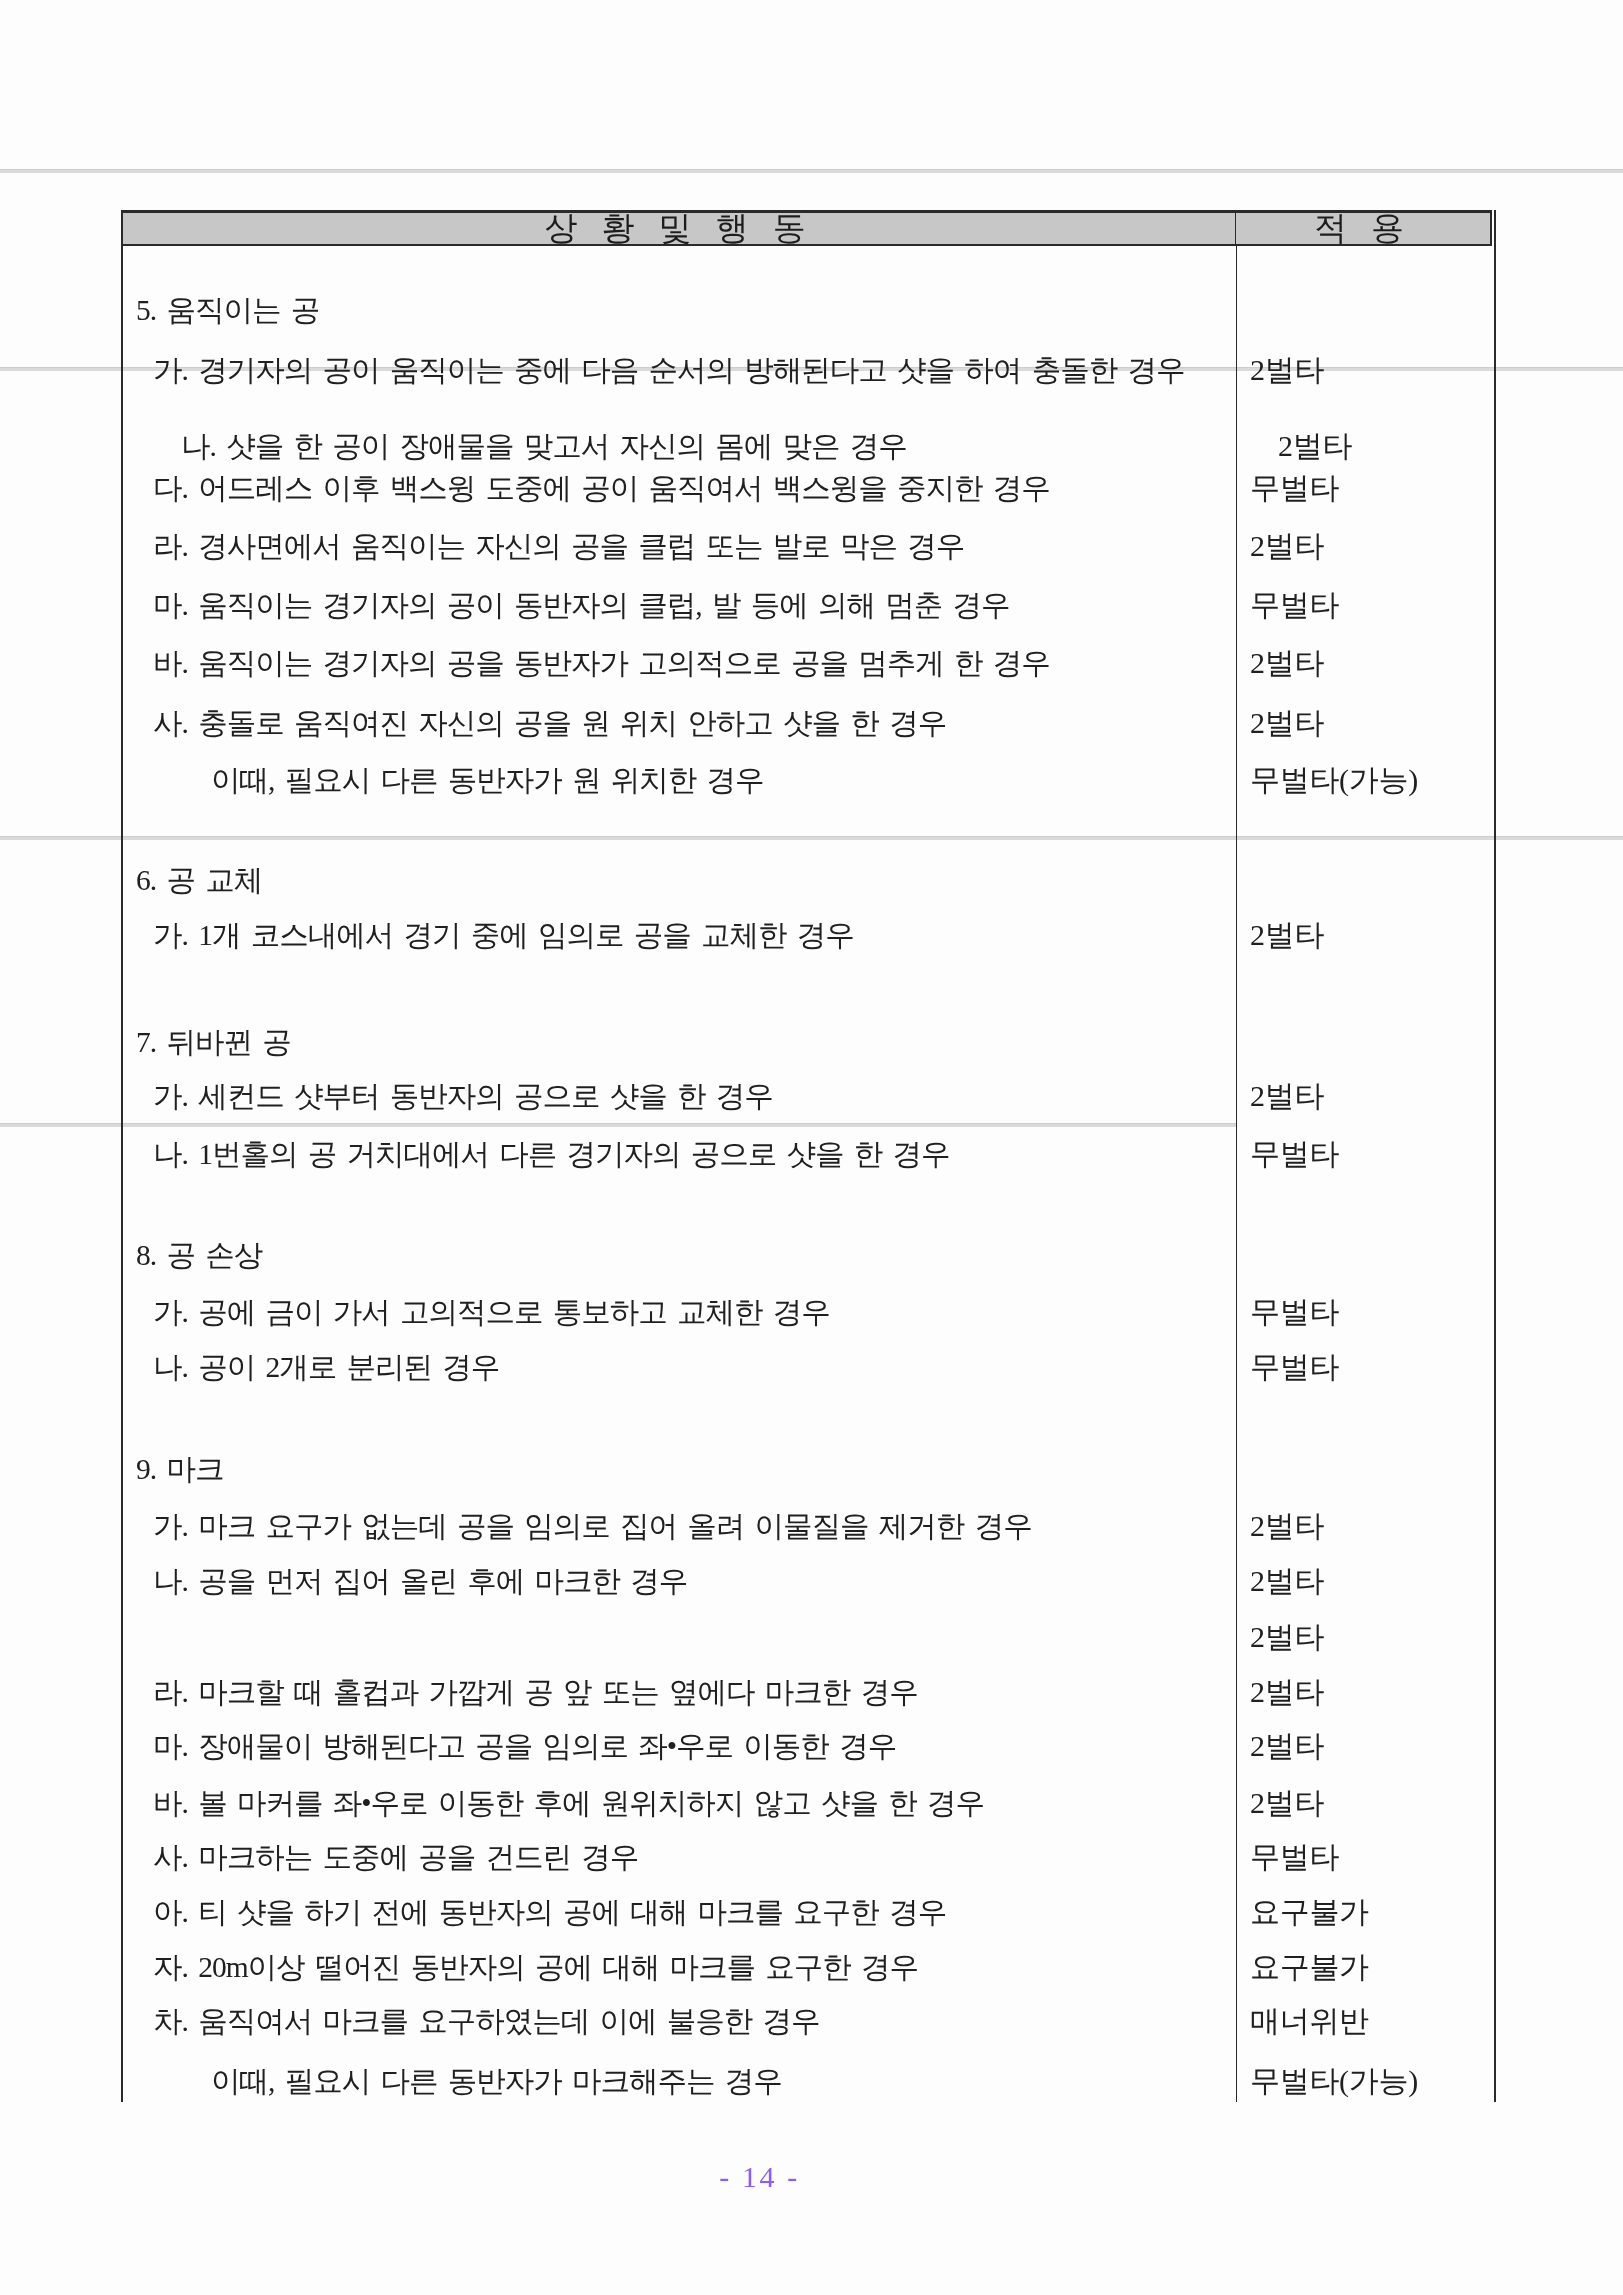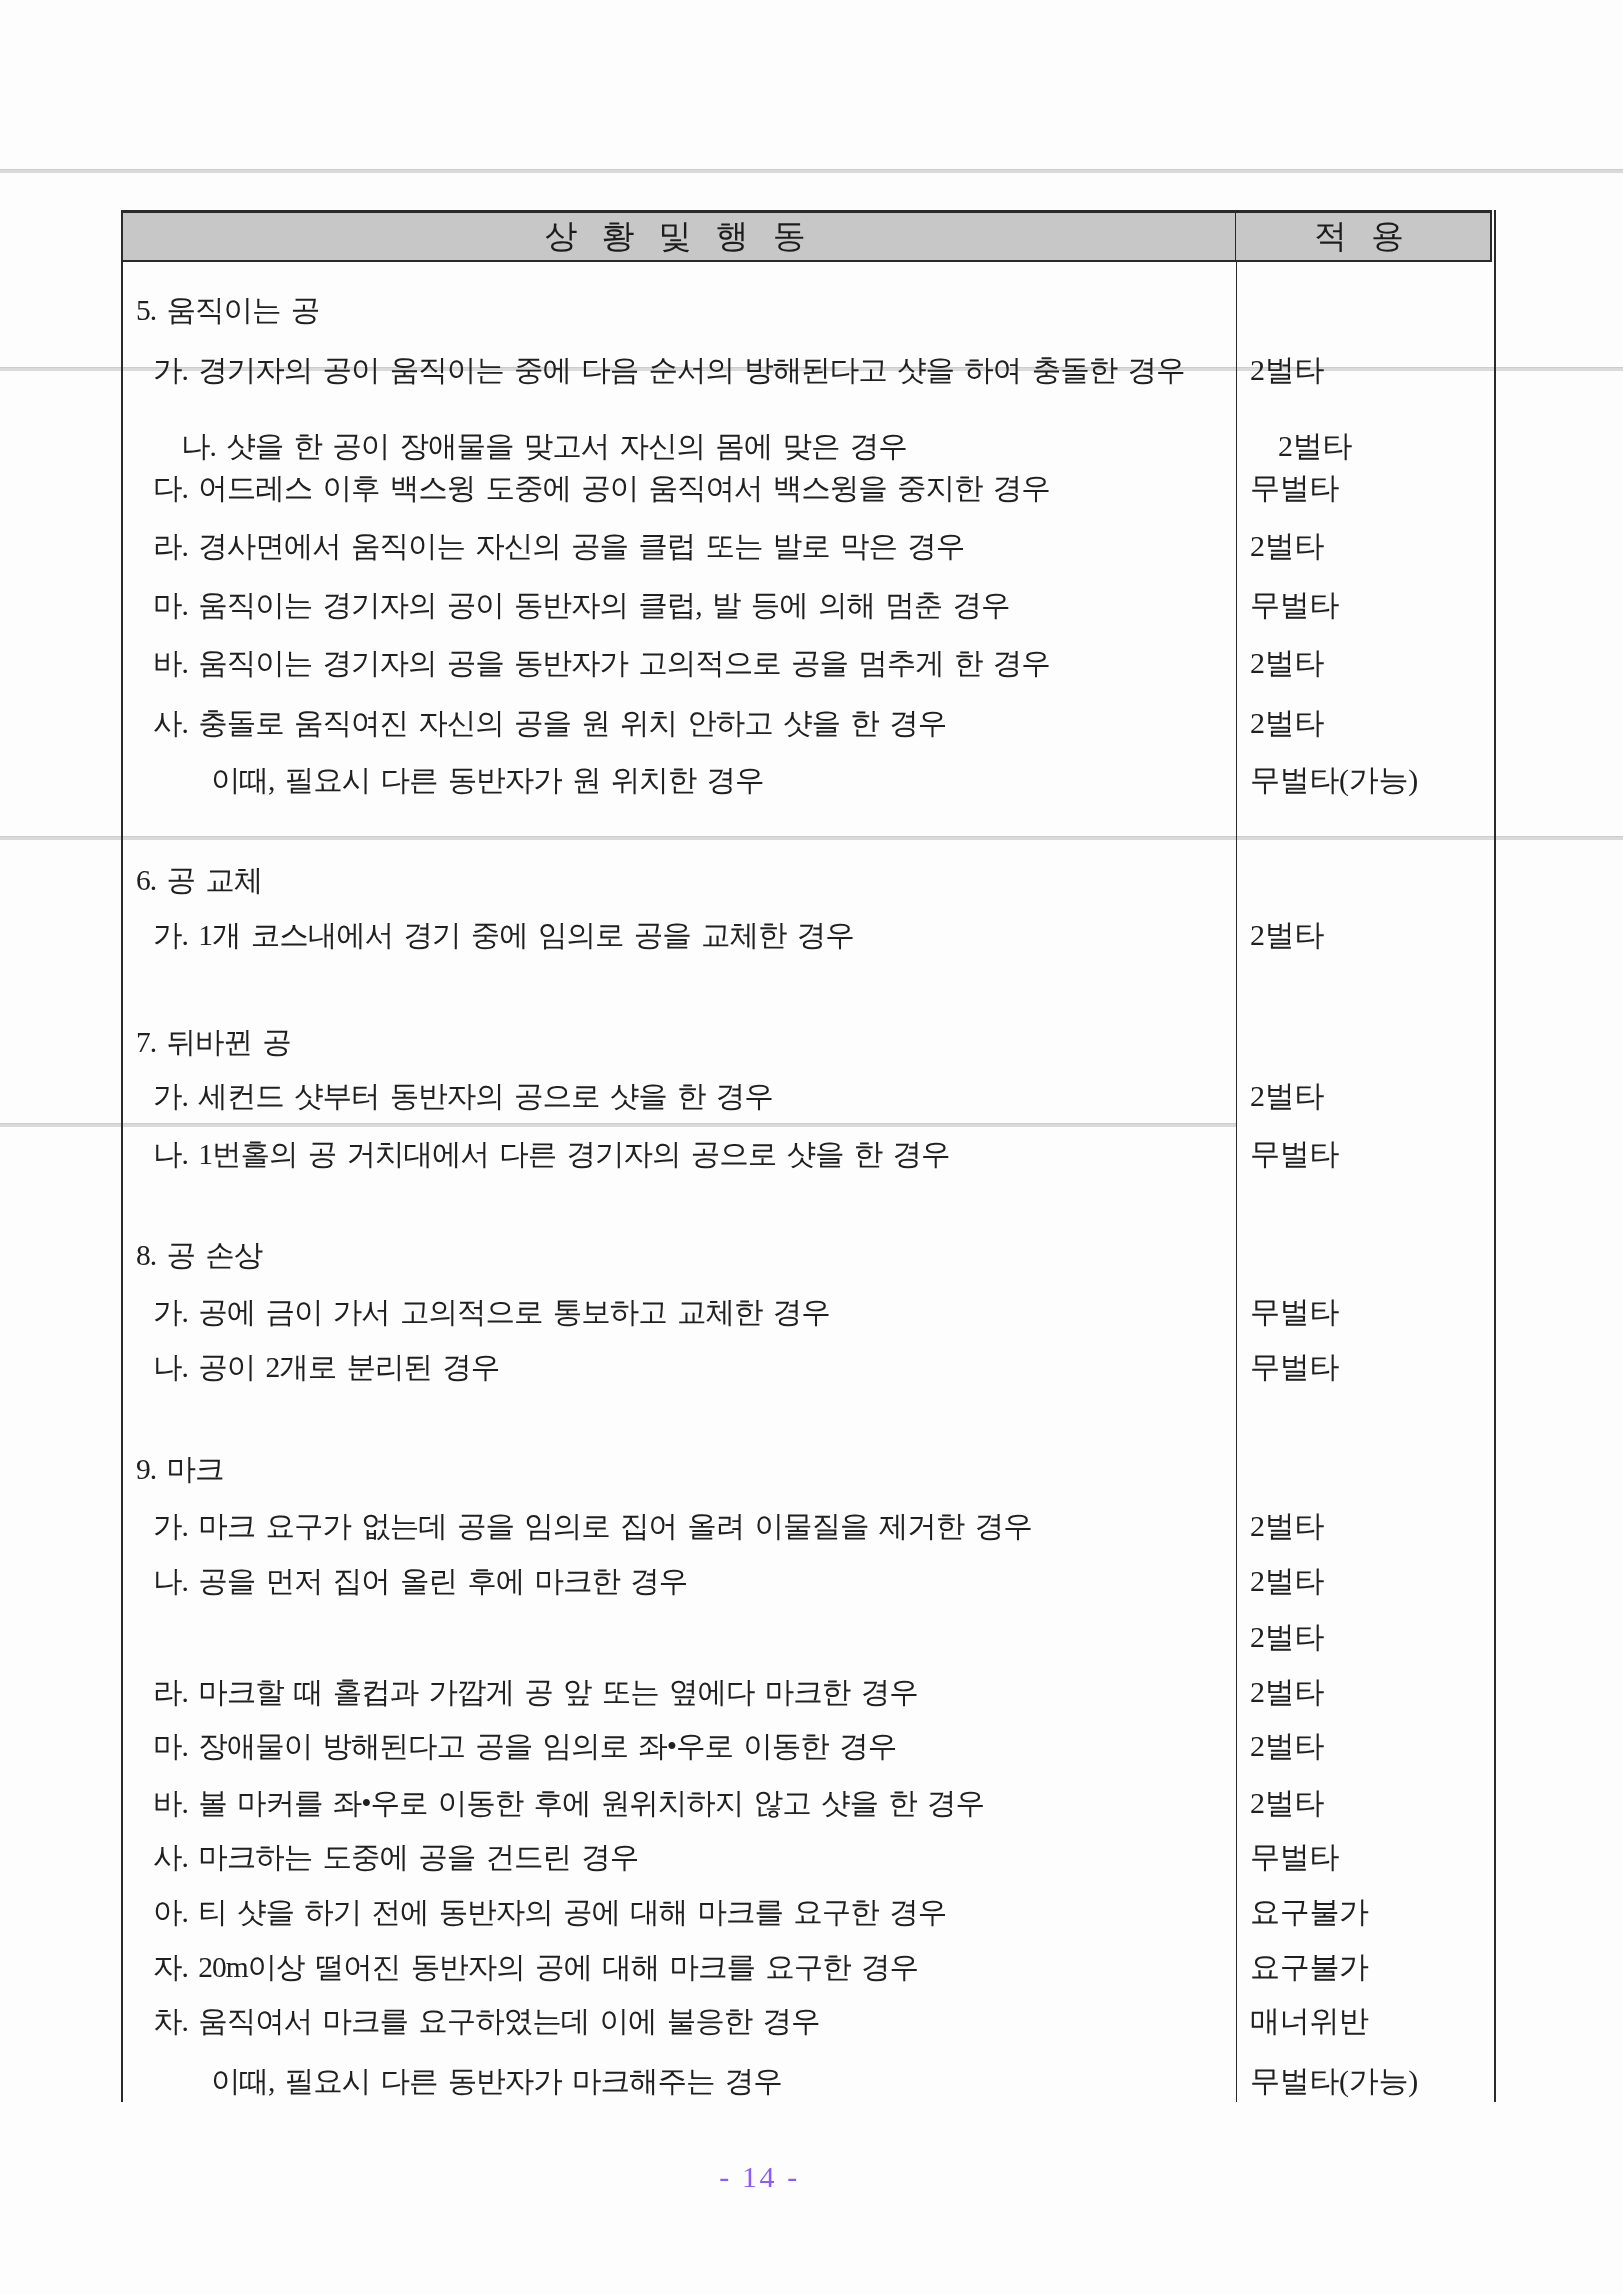--- a/index.html
+++ b/index.html
@@ -20,21 +20,21 @@
   .table-frame{
     position:absolute;left:121px;top:210px;width:1371px;height:1892px;
     border-left:2px solid #2a2a2a;border-right:2px solid #2a2a2a;
   }
   .col-divider{
     position:absolute;left:1113px;top:0;width:1.3px;height:100%;
     background:#2a2a2a;
   }
   
   .table-header{
-    position:absolute;left:121px;top:210px;width:1371px;height:52px;
+    position:absolute;left:121px;top:210px;width:1371px;height:36px;
     background:#c7c7c7;
     border-top:3.3px solid #2a2a2a;border-bottom:2px solid #2a2a2a;
     border-left:2px solid #2a2a2a;border-right:2px solid #2a2a2a;
     box-sizing:border-box;
     display:flex;
   }
   .th{
     display:flex;align-items:center;justify-content:center;
     font-size:33px;letter-spacing:7.9px;color:#1c1c1c;
     box-sizing:border-box;height:100%;

